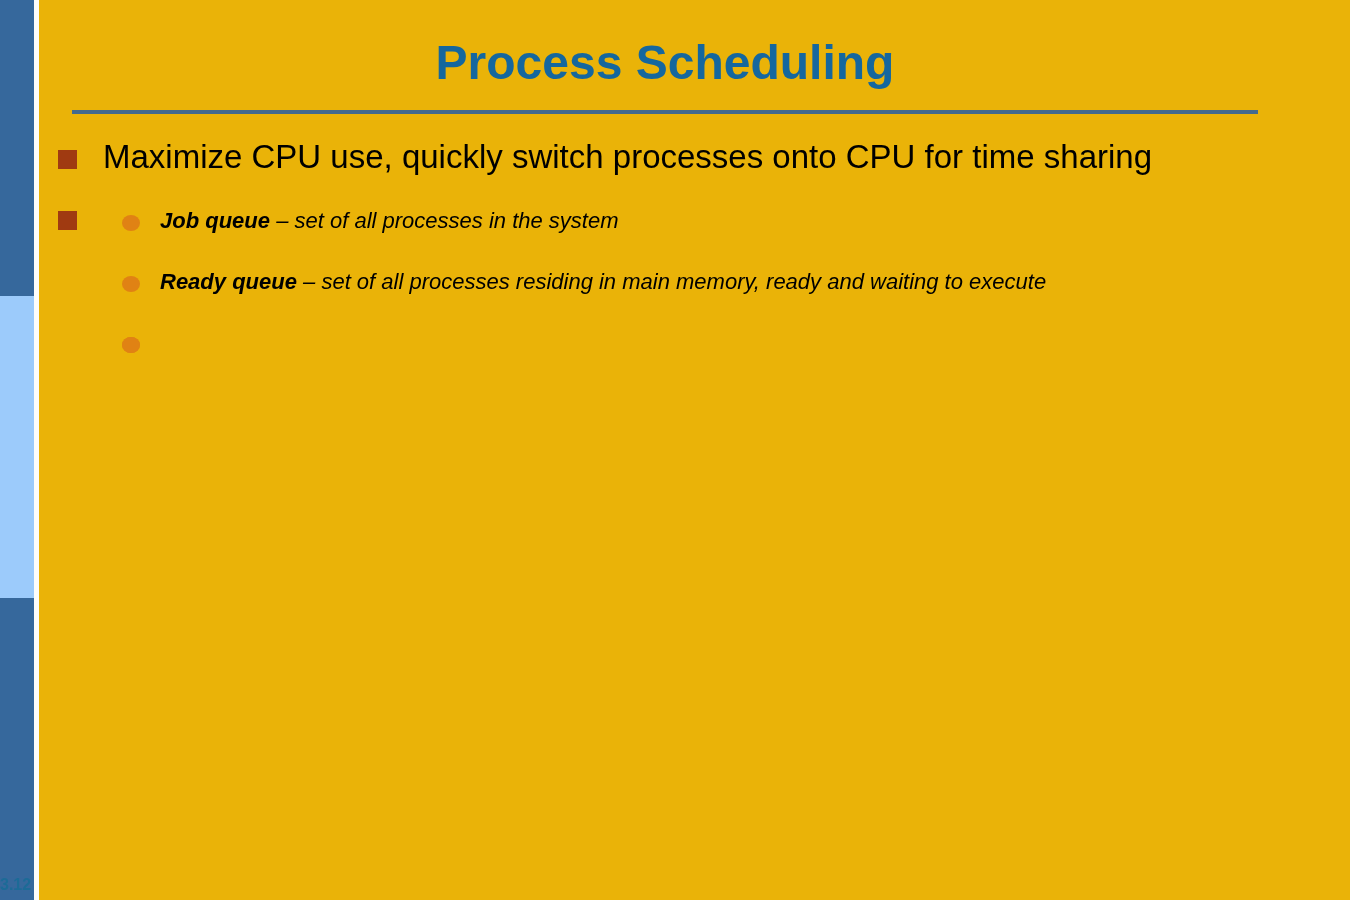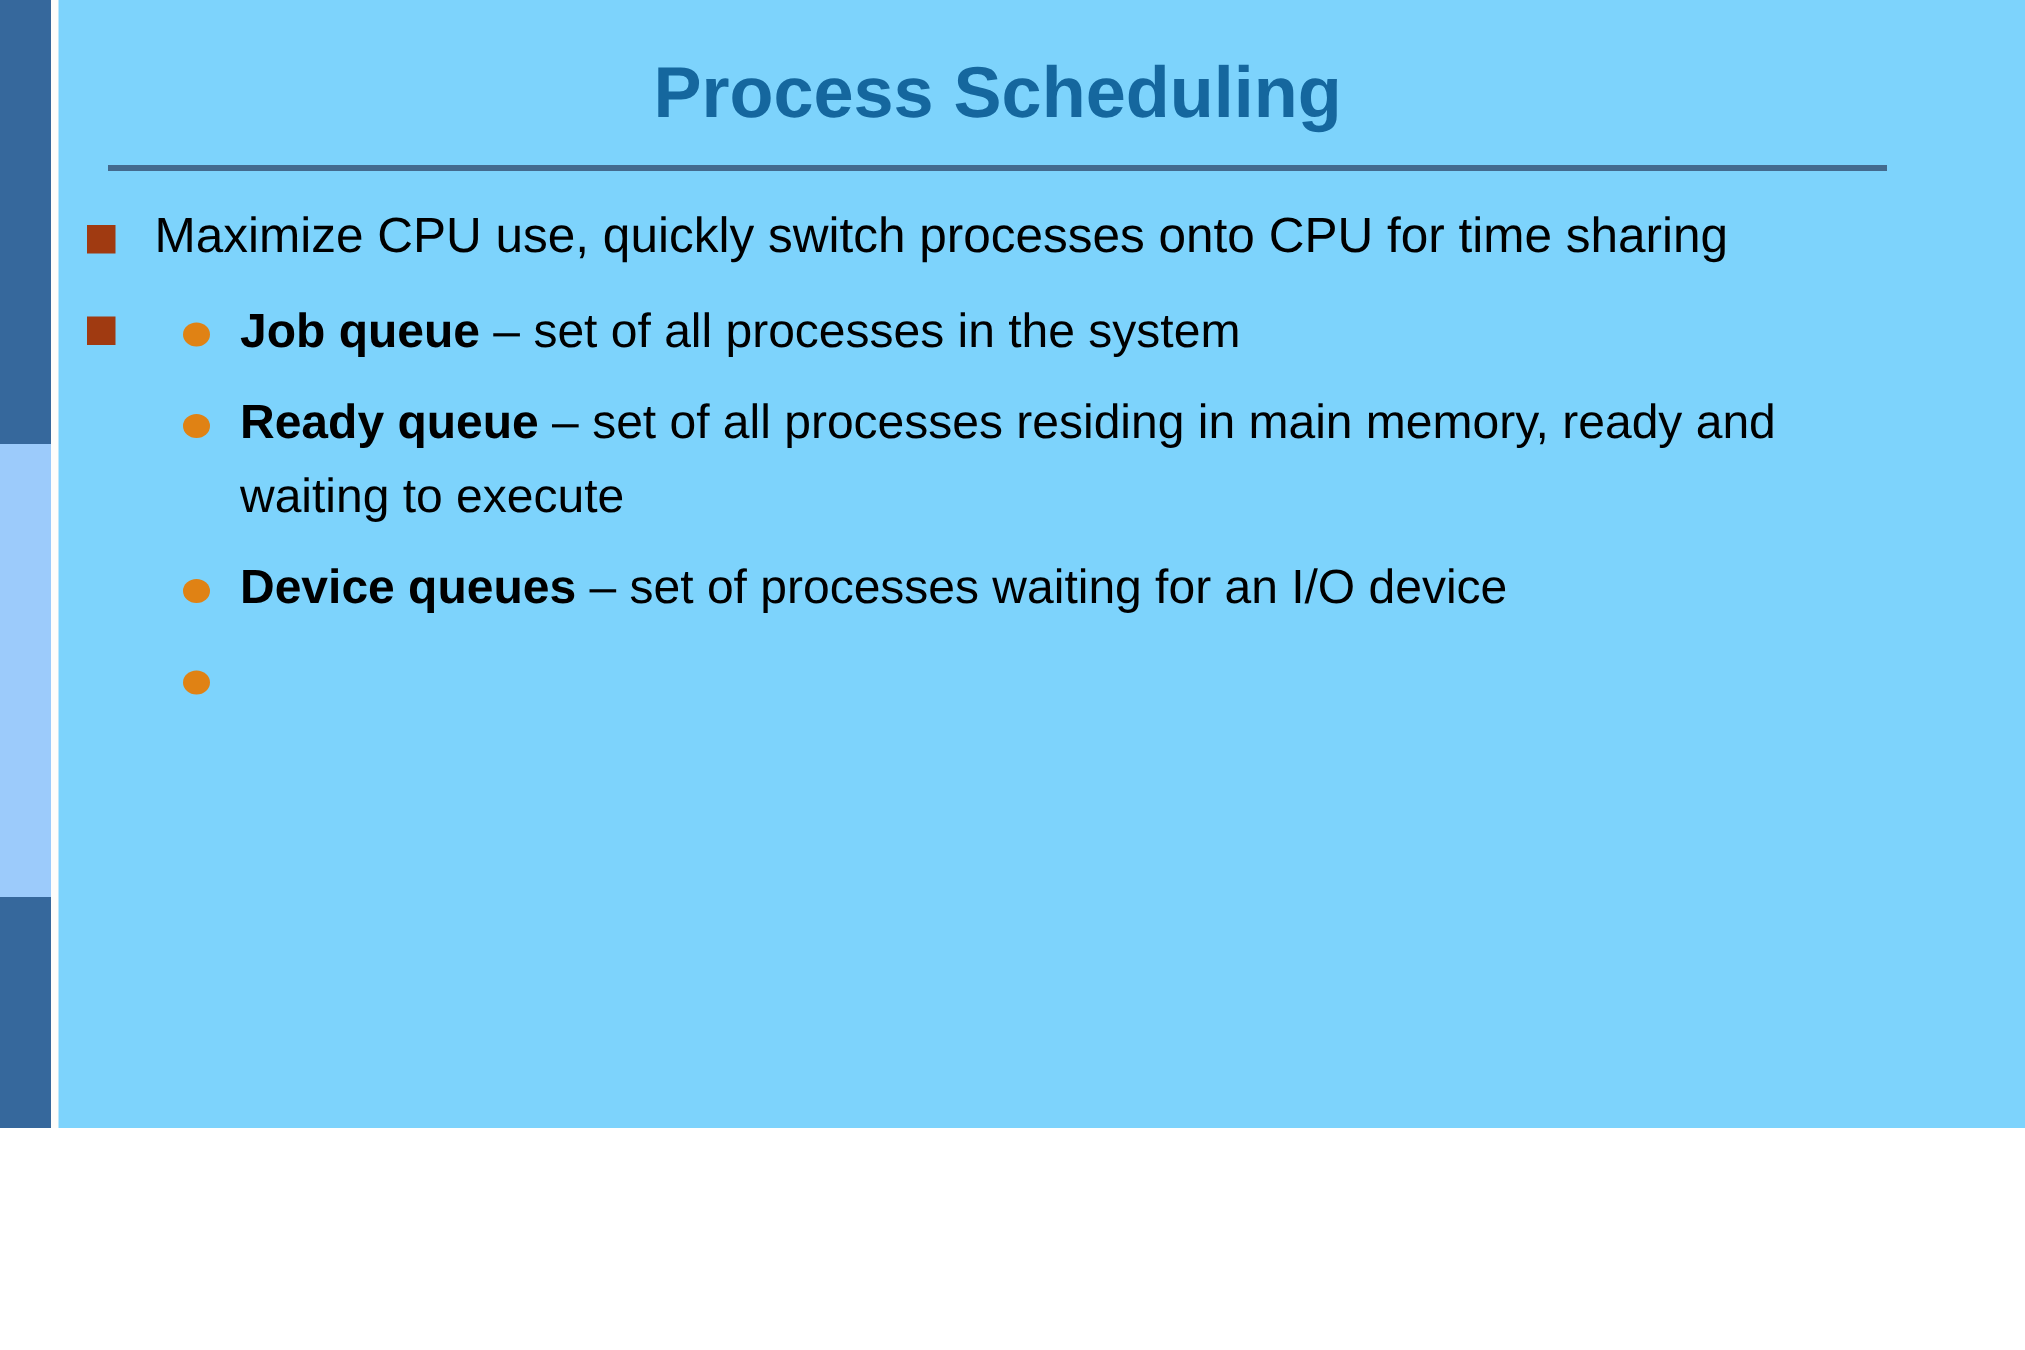--- a/index.html
+++ b/index.html
@@ -10,22 +10,22 @@
     width: 1350px;
     height: 900px;
     background: #ffffff;
     font-family: "Liberation Sans", sans-serif;
     overflow: hidden;
   }
 
   .slide {
     position: relative;
     width: 1350px;
-    height: 752px;
-    background: #7dd3fc;
+    height: 900px;
+    background: #eab308;
     overflow: hidden;
   }
 
   
   .sidebar {
     position: absolute;
     left: 0;
     top: 0;
     width: 34px;
     height: 900px;
@@ -95,23 +95,24 @@
     width: 19px;
     height: 19px;
     background: #A03A11;
   }
 
   .bullet-l2 {
     position: relative;
     margin: 0 0 12px 0;
     padding-left: 160px;
     padding-right: 90px;
-    font-size: 32px;
+    font-size: 22px;
     line-height: 49px;
     color: #000000;
+    font-style: italic;
   }
   .bullet-l2 .marker {
     position: absolute;
     left: 122px;
     top: 19px;
     width: 18px;
     height: 16px;
     border-radius: 50%;
     background: #E08214;
   }
@@ -146,20 +147,20 @@
 
   <div class="title">Process Scheduling</div>
   <div class="title-rule"></div>
 
   <div class="body">
     <div id="bullet-container">
         <div class="bullet-l1"><span class="marker"></span><span><span>Maximize CPU use, quickly switch processes onto CPU for time sharing</span></span></div>
         <div class="bullet-l1"><span class="marker"></span></div>
         <div class="bullet-l2 bullet-l2-group"><span class="marker"></span><span><b>Job queue</b><span> – set of all processes in the system</span></span></div>
         <div class="bullet-l2"><span class="marker"></span><span><b>Ready queue</b><span> – set of all processes residing in main memory, ready and waiting to execute</span></span></div>
-        <div class="bullet-l2"><span class="marker"></span><span><b>Device queues</b><span> – set of processes waiting for an I/O device</span></span></div>
+        <div class="bullet-l2"><span class="marker"></span></div>
         <div class="bullet-l2"><span class="marker"></span></div>
       </div>
   </div>
 
   <div class="page-number">3.12</div>
 
 </div>
 
 </body></html>

